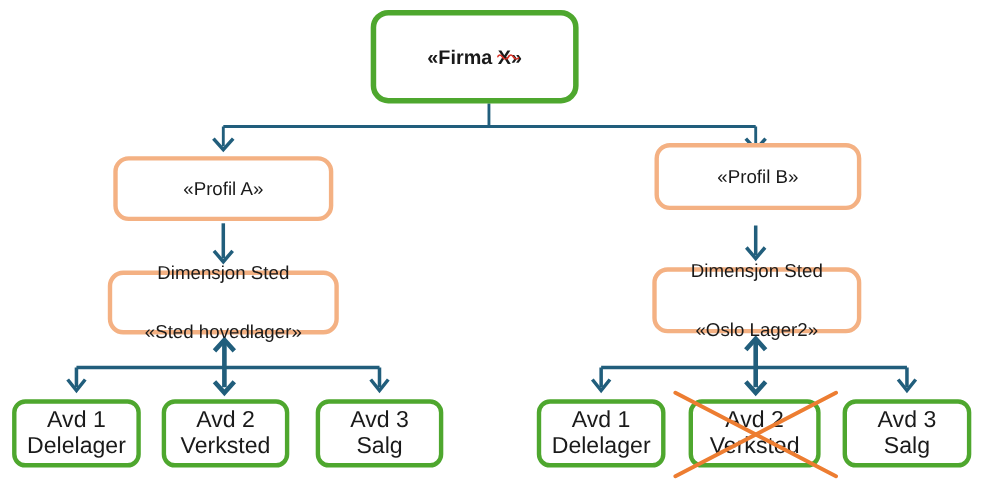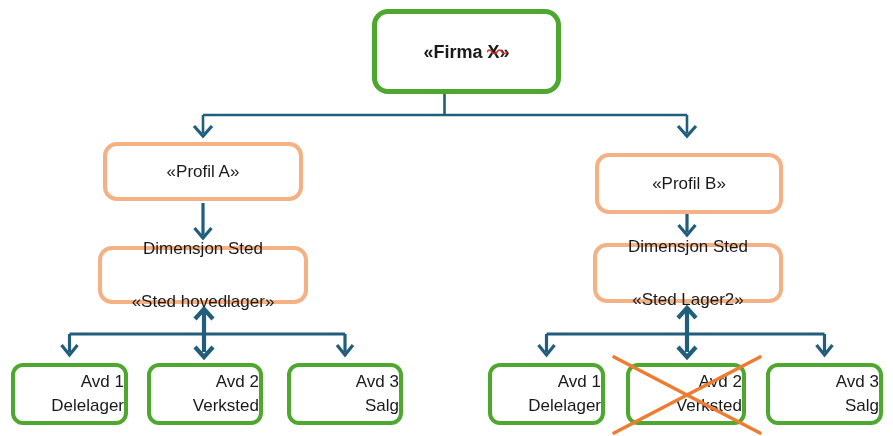--- a/index.html
+++ b/index.html
@@ -16,21 +16,21 @@
   .node{
     position:absolute;display:flex;flex-direction:column;align-items:center;justify-content:center;
     text-align:center;background:#fff;box-sizing:border-box;z-index:2;
   }
   .node.green{border:5px solid var(--green-border,#4EA72E);border-radius:16px;}
   .node.green.small{border-width:4.5px;border-radius:12px;}
   .node.orange{border:4px solid var(--orange-border,#F4B183);border-radius:14px;}
   .root-node{font-size:18px;font-weight:600;line-height:26px;}
   .profile-node{font-size:17px;line-height:25px;}
   .dim-node{font-size:17px;line-height:25px;gap:28px;}
-  .dept-node{font-size:17px;line-height:24px;align-items:flex-end;}
+  .dept-node{font-size:21px;line-height:24px;}
   .cross-layer{position:absolute;left:0;top:0;width:893px;height:436px;z-index:3;pointer-events:none;}
   .squiggle{position:absolute;left:110px;top:34px;width:20px;height:6px;}
   .squiggle path{stroke:var(--spellcheck-red,#D93025);fill:none;stroke-width:1.5px;}
 </style>
 </head>
 <body>
 
 <div class="canvas">
 
   <svg class="connectors" viewBox="0 0 893 436" xmlns="http://www.w3.org/2000/svg">
@@ -76,41 +76,41 @@
       <path d="M816.5 345 L824.5 355 L832.5 345"></path>
     </g>
 
     <g class="stroke-arrow w-thick">
       <path d="M687 310 L687 352"></path>
       <path d="M678 318 L687 308 L696 318"></path>
       <path d="M678 347 L687 357 L696 347"></path>
     </g>
   </svg>
 
-  <div class="node green root-node" style="left:372px;top:9px;width:189px;height:85px;">
+  <div class="node green root-node" style="left:337px;top:9px;width:189px;height:85px;">
     <div>«Firma X»</div>
     <svg class="squiggle" viewBox="0 0 20 6">
       <path d="M0 4 Q2.5 0 5 4 T10 4 T15 4 T20 4"></path>
     </svg>
   </div>
 
   <div class="node orange profile-node" style="left:103px;top:142px;width:200px;height:59px;">
     <div>«Profil A»</div>
   </div>
-  <div class="node orange profile-node" style="left:595px;top:153px;width:188px;height:61px;">
+  <div class="node orange profile-node" style="left:595px;top:130px;width:188px;height:61px;">
     <div>«Profil B»</div>
   </div>
 
   <div class="node orange dim-node" style="left:98px;top:246px;width:210px;height:58px;">
     <div>Dimensjon Sted</div>
     <div>«Sted hovedlager»</div>
   </div>
   <div class="node orange dim-node" style="left:593px;top:243px;width:190px;height:60px;">
     <div>Dimensjon Sted</div>
-    <div>«Sted Lager2»</div>
+    <div>«Oslo Lager2»</div>
   </div>
 
   <div class="node green small dept-node" style="left:11px;top:363px;width:117px;height:62px;">
     <div>Avd 1</div>
     <div>Delelager</div>
   </div>
   <div class="node green small dept-node" style="left:147px;top:363px;width:116px;height:62px;">
     <div>Avd 2</div>
     <div>Verksted</div>
   </div>

